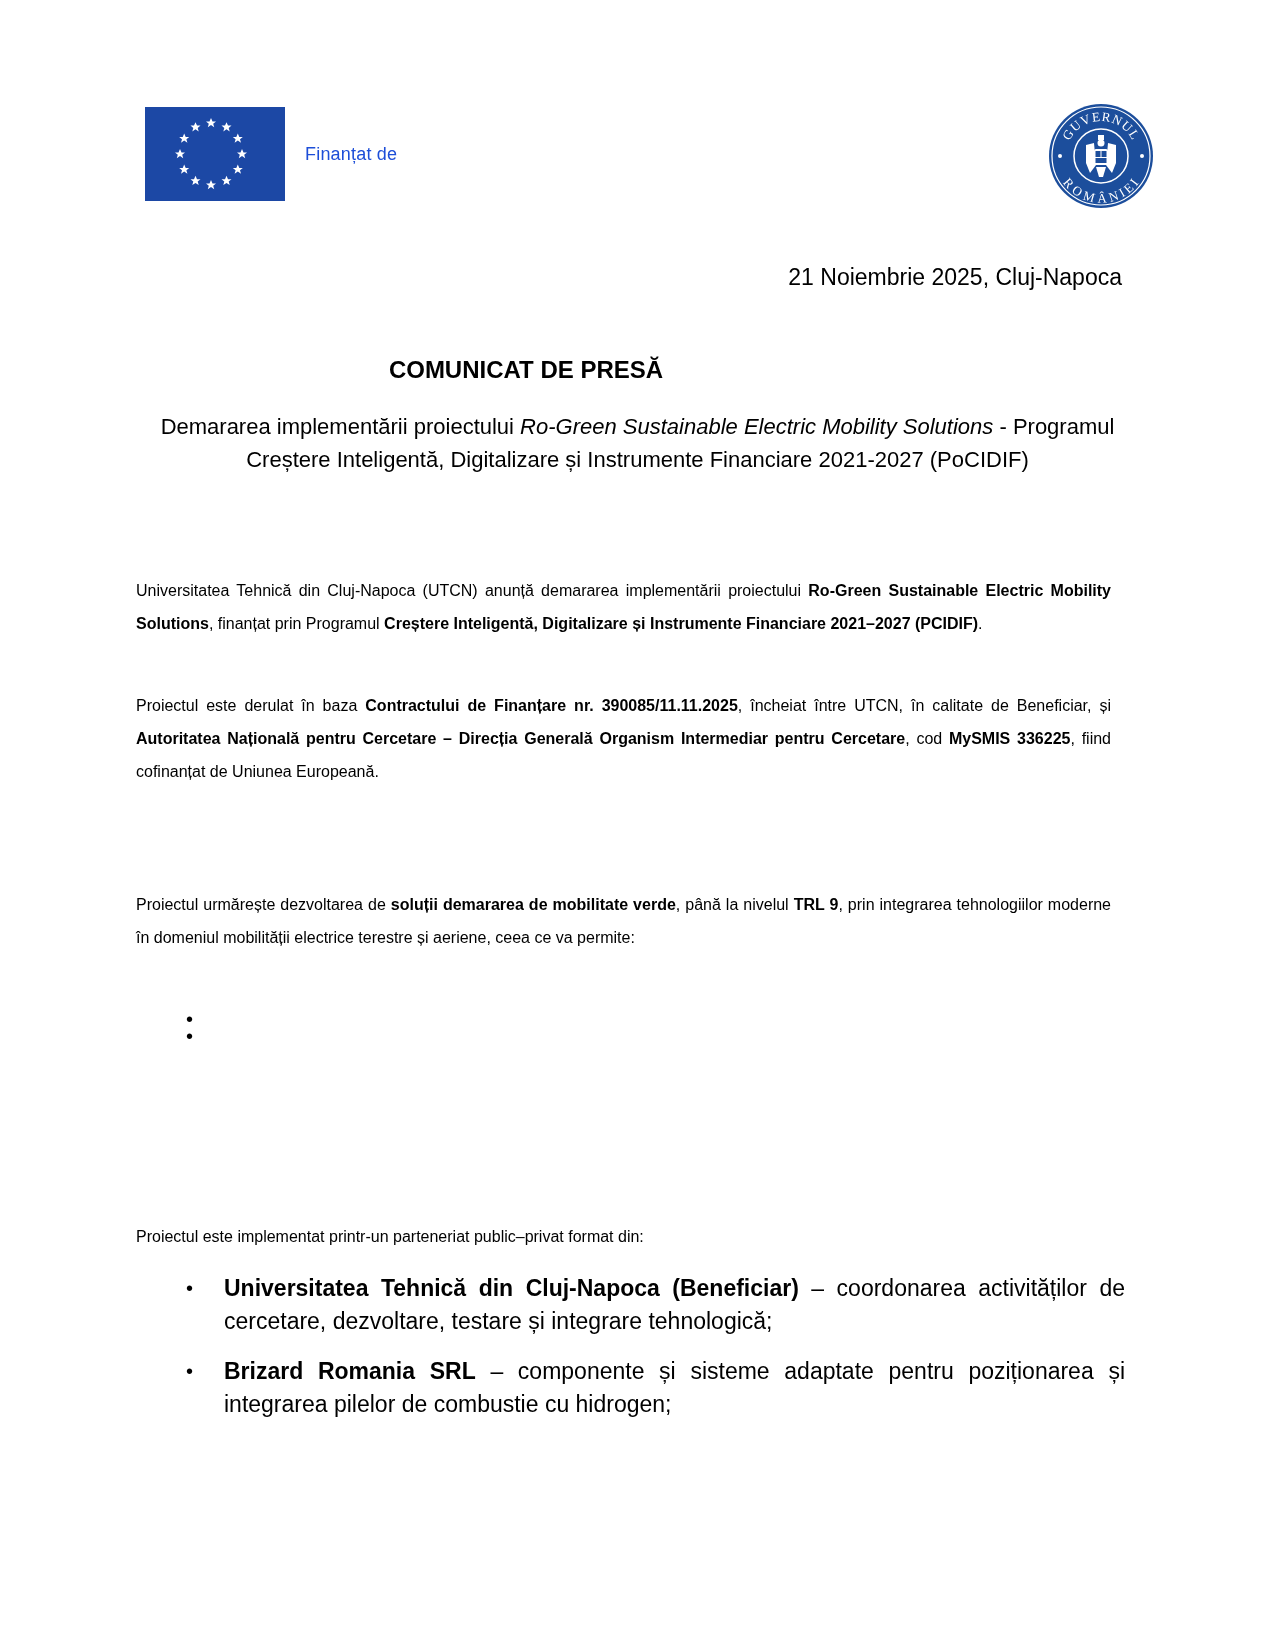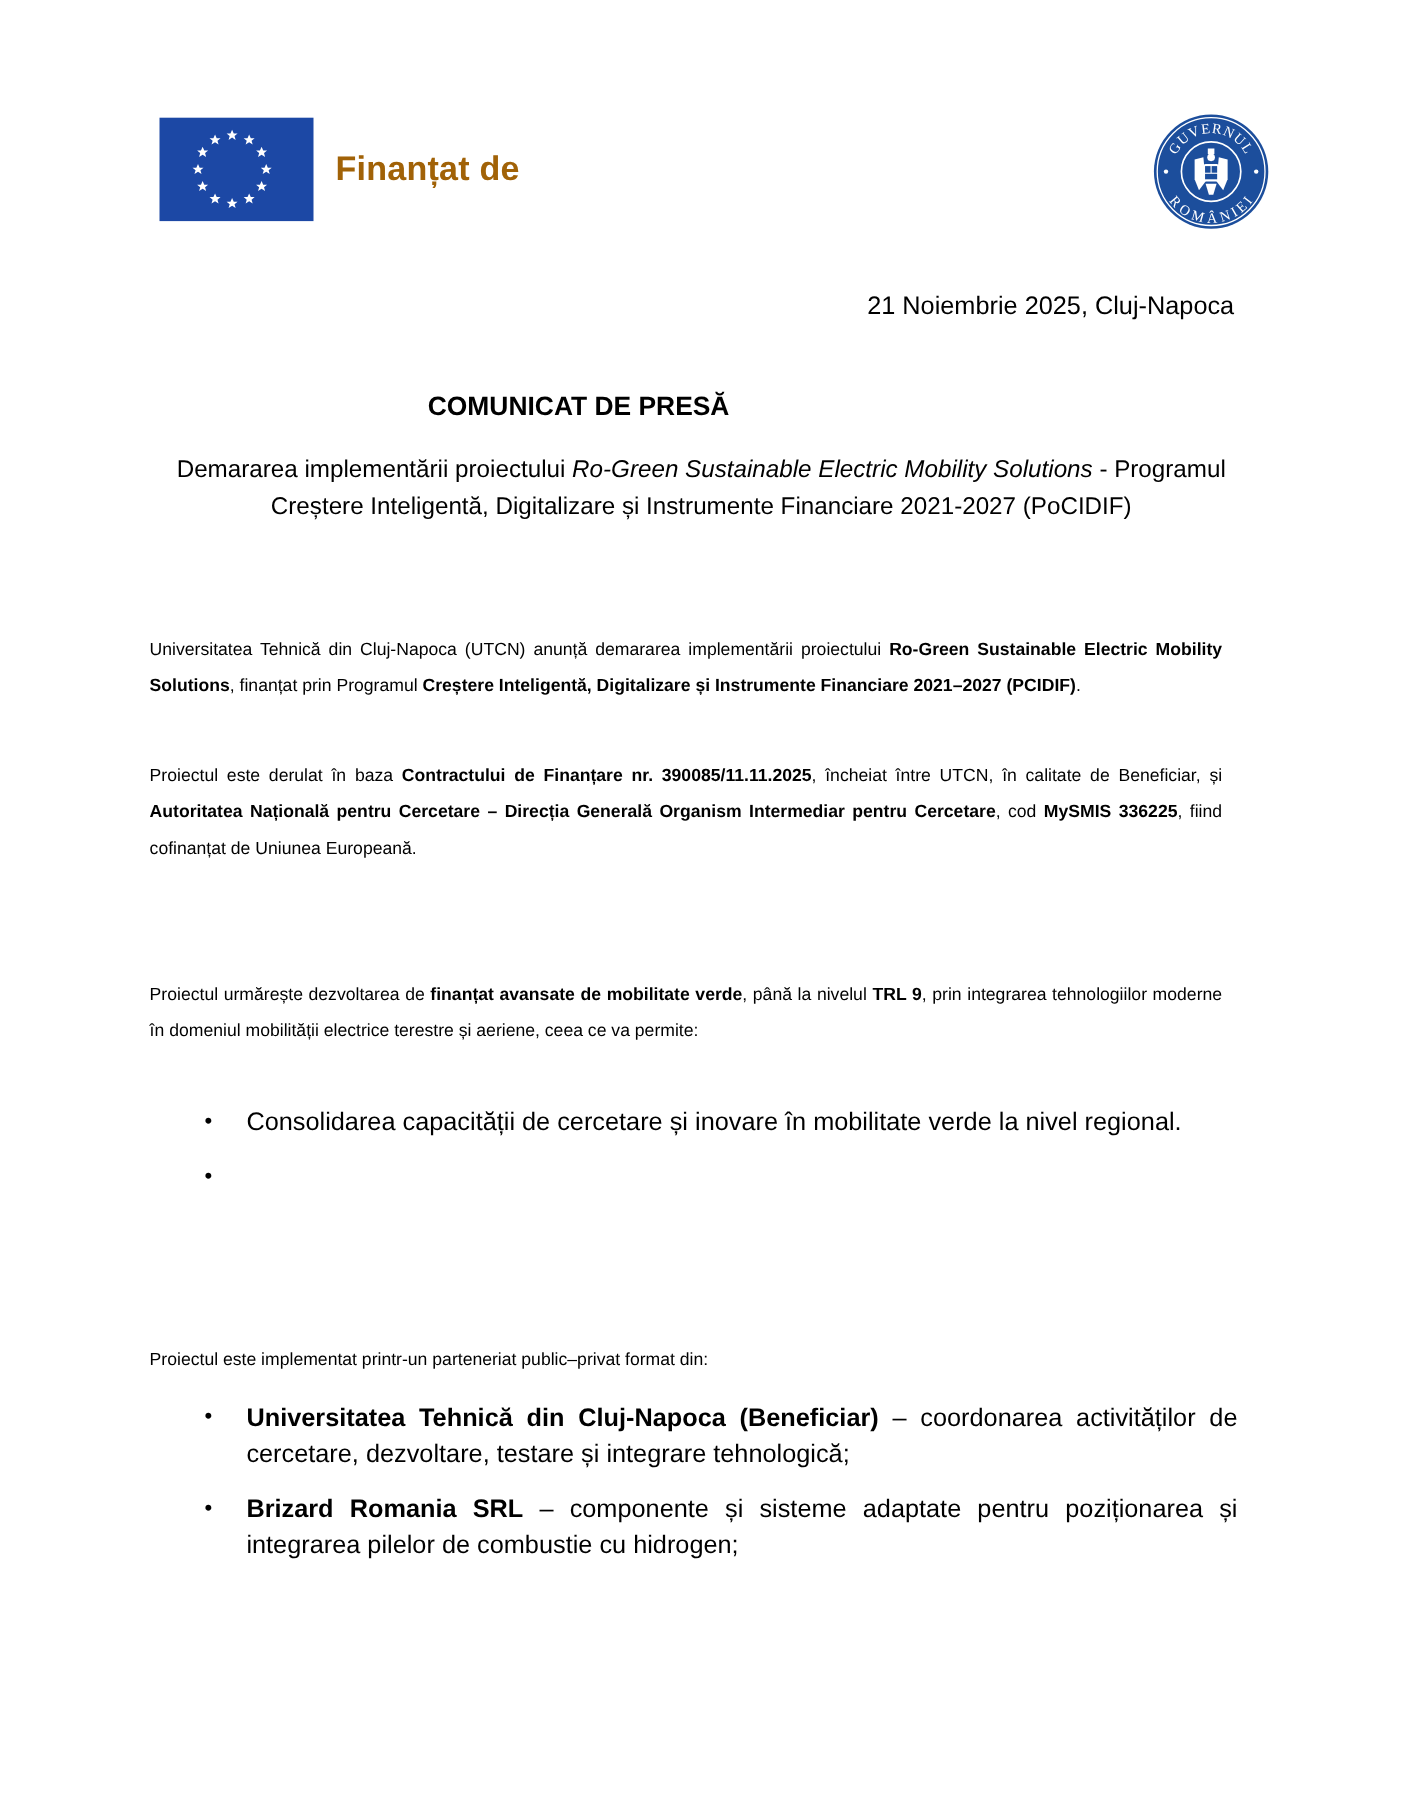--- a/index.html
+++ b/index.html
@@ -3,21 +3,21 @@
   <meta charset="utf-8">
   <style>
     * { box-sizing: border-box; margin: 0; padding: 0; }
     html, body { width: 1275px; height: 1650px; background: #ffffff; }
     body { position: relative; font-family: "Liberation Sans", sans-serif; color: #000; }
 
     .header { position: absolute; top: 0; left: 0; width: 1275px; height: 230px; }
     .eu-logo { position: absolute; left: 145px; top: 107px; display: flex; align-items: center; }
     .eu-flag { width: 140px; height: 94px; background: #1c48a5; position: relative; }
     .eu-flag svg { position: absolute; left: 0; top: 0; }
-    .eu-text { margin-left: 20px; color: #a16207; font-weight: bold; font-size: 31px; line-height: 34px; letter-spacing: 0.2px; }
+    .eu-text { margin-left: 20px; color: #1d4ed8; font-weight: normal; font-size: 18px; line-height: 34px; letter-spacing: 0.2px; }
 
     .gov-seal { position: absolute; left: 1048px; top: 103px; width: 106px; height: 106px; }
 
     .date { position: absolute; right: 153px; top: 253px; font-size: 23px; margin-top: 11px; }
 
     .title { position: absolute; left: 0; width: 1052px; top: 356px; text-align: center; font-weight: bold; font-size: 24px; }
     .subtitle { position: absolute; left: 150px; width: 975px; top: 410px; text-align: center; font-weight: normal; font-size: 22px; line-height: 33px; }
 
     .body { position: absolute; left: 136px; width: 975px; font-size: 16px; line-height: 33px; text-align: justify; }
     .body b { font-weight: bold; }
@@ -123,24 +123,24 @@
 <div class="date">21 Noiembrie 2025, Cluj-Napoca</div>
 
 <h1 class="title">COMUNICAT DE PRESĂ</h1>
 
 <div class="subtitle"><span>Demararea implementării proiectului </span><i>Ro-Green Sustainable Electric Mobility Solutions</i><span> - Programul Creștere Inteligentă, Digitalizare și Instrumente Financiare 2021-2027 (PoCIDIF)</span></div>
 
 <p class="body p1"><span>Universitatea Tehnică din Cluj-Napoca (UTCN) anunță demararea implementării proiectului </span><b>Ro-Green Sustainable Electric Mobility Solutions</b><span>, finanțat prin Programul </span><b>Creștere Inteligentă, Digitalizare și Instrumente Financiare 2021–2027 (PCIDIF)</b><span>.</span></p>
 
 <p class="body p2"><span>Proiectul este derulat în baza </span><b>Contractului de Finanțare nr. 390085/11.11.2025</b><span>, încheiat între UTCN, în calitate de Beneficiar, și </span><b>Autoritatea Națională pentru Cercetare – Direcția Generală Organism Intermediar pentru Cercetare</b><span>, cod </span><b>MySMIS 336225</b><span>, fiind cofinanțat de Uniunea Europeană.</span></p>
 
-<p class="body p3"><span>Proiectul urmărește dezvoltarea de </span><b>finanțat avansate de mobilitate verde</b><span>, până la nivelul </span><b>TRL 9</b><span>, prin integrarea tehnologiilor moderne în domeniul mobilității electrice terestre și aeriene, ceea ce va permite:</span></p>
+<p class="body p3"><span>Proiectul urmărește dezvoltarea de </span><b>soluții demararea de mobilitate verde</b><span>, până la nivelul </span><b>TRL 9</b><span>, prin integrarea tehnologiilor moderne în domeniul mobilității electrice terestre și aeriene, ceea ce va permite:</span></p>
 
 <ul class="list l1">
-  <li><span class="bullet">•</span><span>Consolidarea capacității de cercetare și inovare în mobilitate verde la nivel regional.</span></li>
+  <li><span class="bullet">•</span></li>
   <li><span class="bullet">•</span></li>
 </ul>
 
 <p class="body p4">Proiectul este implementat printr-un parteneriat public–privat format din:</p>
 
 <ul class="list l2">
   <li><span class="bullet">•</span><b>Universitatea Tehnică din Cluj-Napoca (Beneficiar)</b><span> – coordonarea activităților de cercetare, dezvoltare, testare și integrare tehnologică;</span></li>
   <li><span class="bullet">•</span><b>Brizard Romania SRL</b><span> – componente și sisteme adaptate pentru poziționarea și integrarea pilelor de combustie cu hidrogen;</span></li>
 </ul>
 

